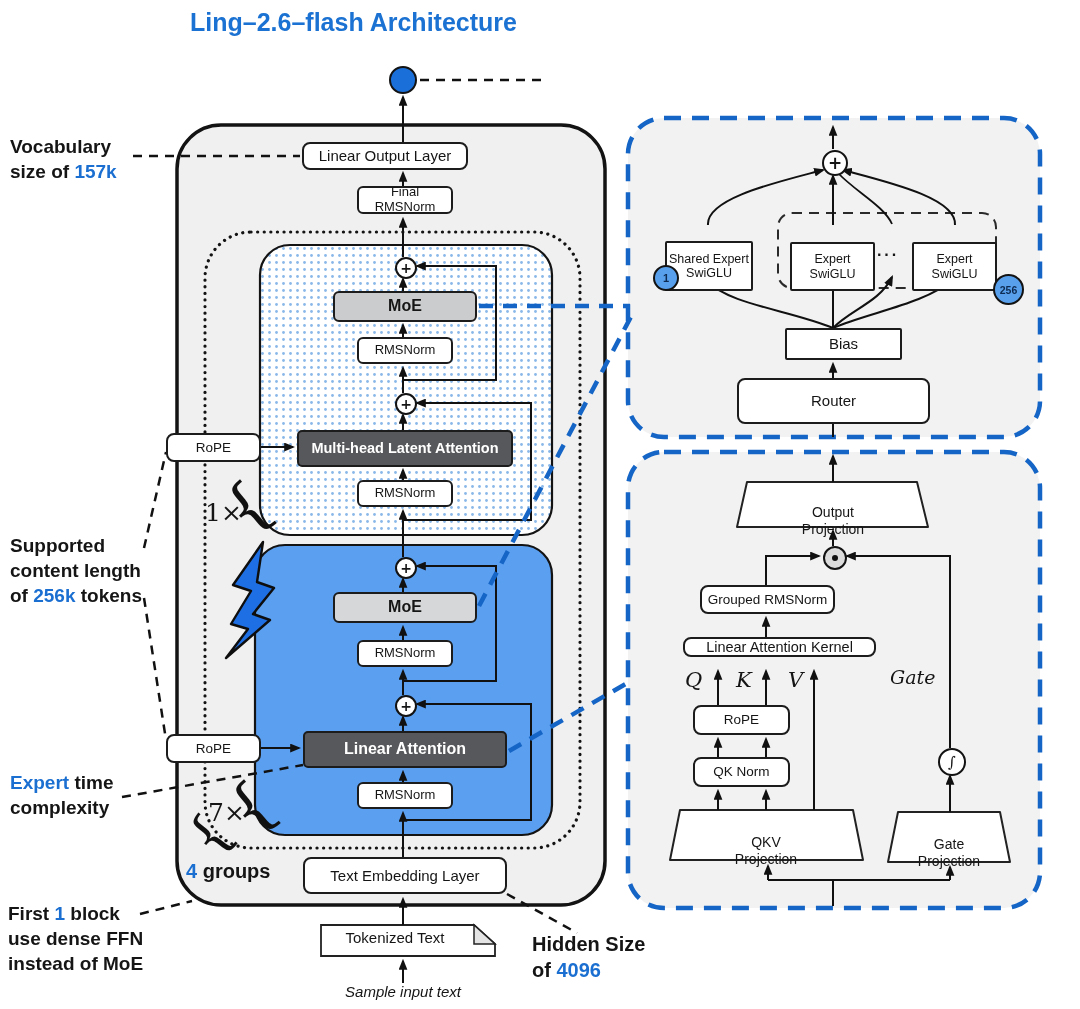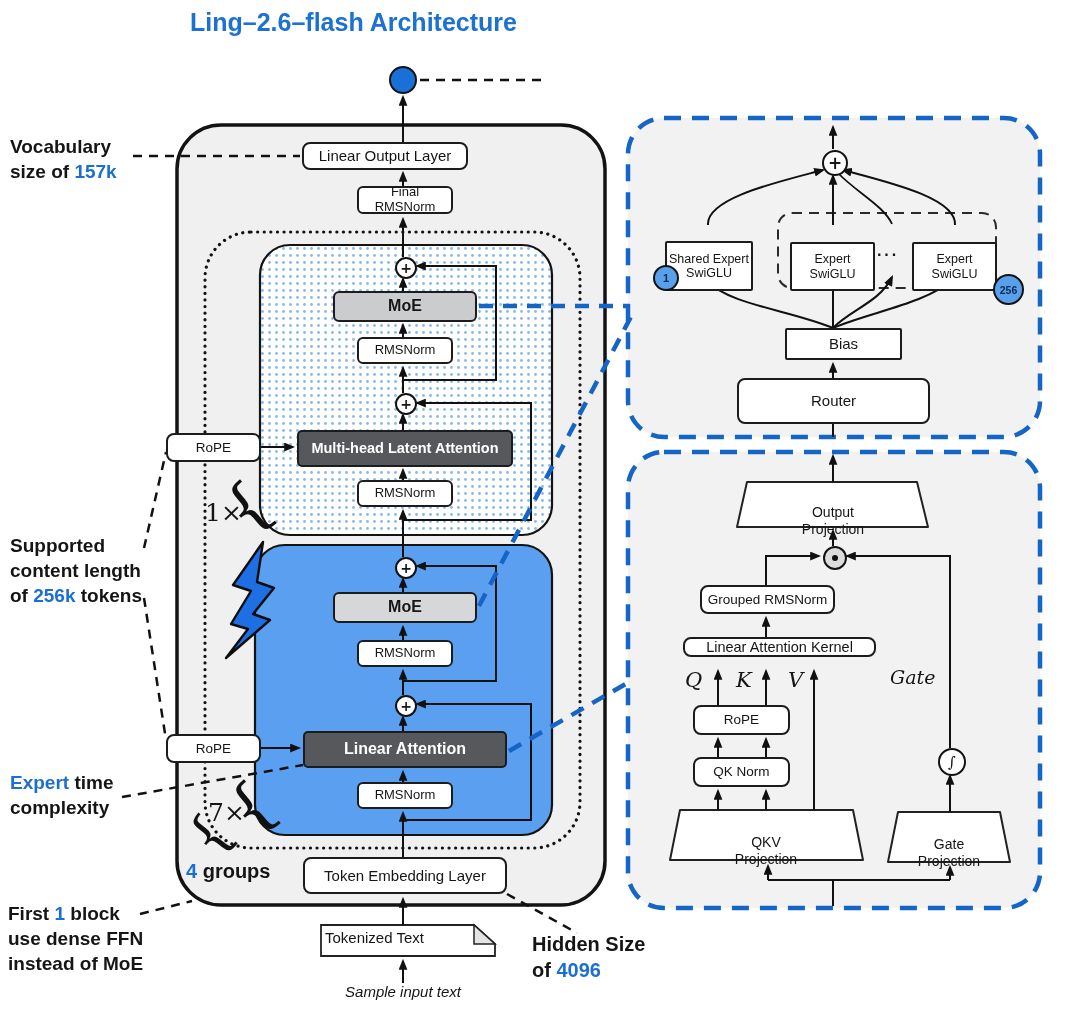--- a/index.html
+++ b/index.html
@@ -204,22 +204,22 @@
   <div class="oplus" style="left:395px;top:557px;">+</div>
   <div class="box r6 gray2" style="left:333px;top:592px;width:144px;height:31px;">MoE</div>
   <div class="box r6" style="left:357px;top:640px;width:96px;height:27px;">RMSNorm</div>
   <div class="oplus" style="left:395px;top:695px;">+</div>
   <div class="box dark" style="left:303px;top:731px;width:204px;height:37px;font-size:16px;">Linear Attention</div>
   <div class="box r6" style="left:357px;top:782px;width:96px;height:27px;">RMSNorm</div>
 
   <div class="box" style="left:166px;top:433px;width:95px;height:29px;font-size:13.5px;">RoPE</div>
   <div class="box" style="left:166px;top:734px;width:95px;height:29px;font-size:13.5px;">RoPE</div>
 
-  <div class="box" style="left:303px;top:857px;width:204px;height:37px;font-size:15px;">Token Embedding Layer</div>
-  <div class="abs" style="left:325px;top:929px;width:140px;font-size:15px;">Tokenized Text</div>
+  <div class="box" style="left:303px;top:857px;width:204px;height:37px;font-size:15px;">Text Embedding Layer</div>
+  <div class="abs" style="left:325px;top:929px;width:140px;text-align:center;font-size:15px;">Tokenized Text</div>
   <div class="abs" style="left:315px;top:983px;width:176px;text-align:center;font-size:15px;font-style:italic;">Sample input text</div>
 
   <div class="oplus" style="left:822px;top:150px;width:22px;height:22px;font-size:17px;">+</div>
   <div class="box sq ml" style="left:665px;top:225px;width:88px;height:50px;font-size:12.5px;">Shared Expert
 SwiGLU</div>
   <div class="ncirc" style="left:653px;top:265px;width:22px;height:22px;font-size:11px;">1</div>
   <div class="box sq ml" style="left:790px;top:226px;width:85px;height:49px;font-size:12.5px;">Expert
 SwiGLU</div>
   <div class="abs" style="left:872px;top:246px;width:32px;text-align:center;font-size:16px;font-weight:700;letter-spacing:2px;">···</div>
   <div class="box sq ml" style="left:912px;top:226px;width:85px;height:49px;font-size:12.5px;">Expert

